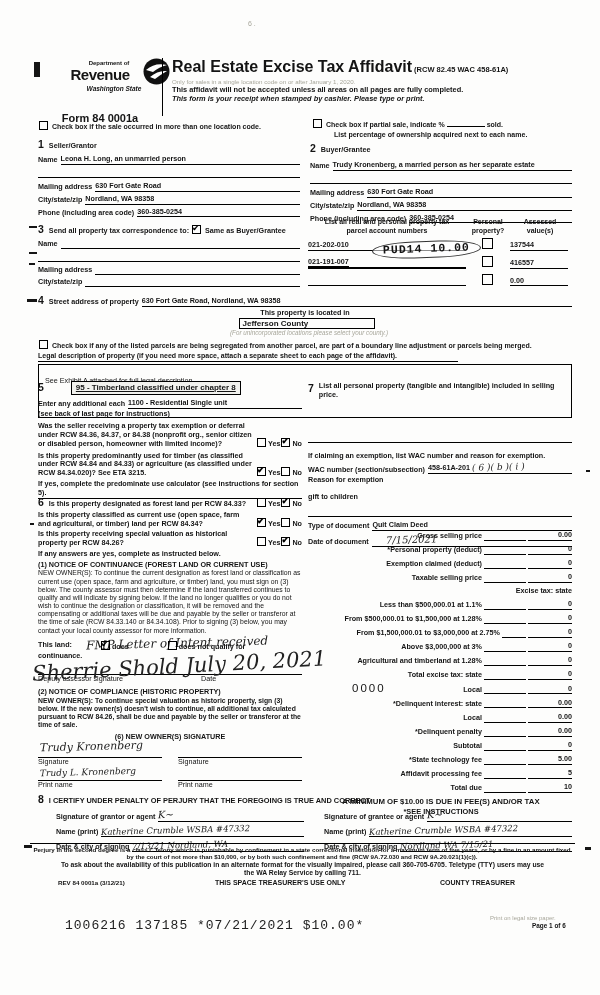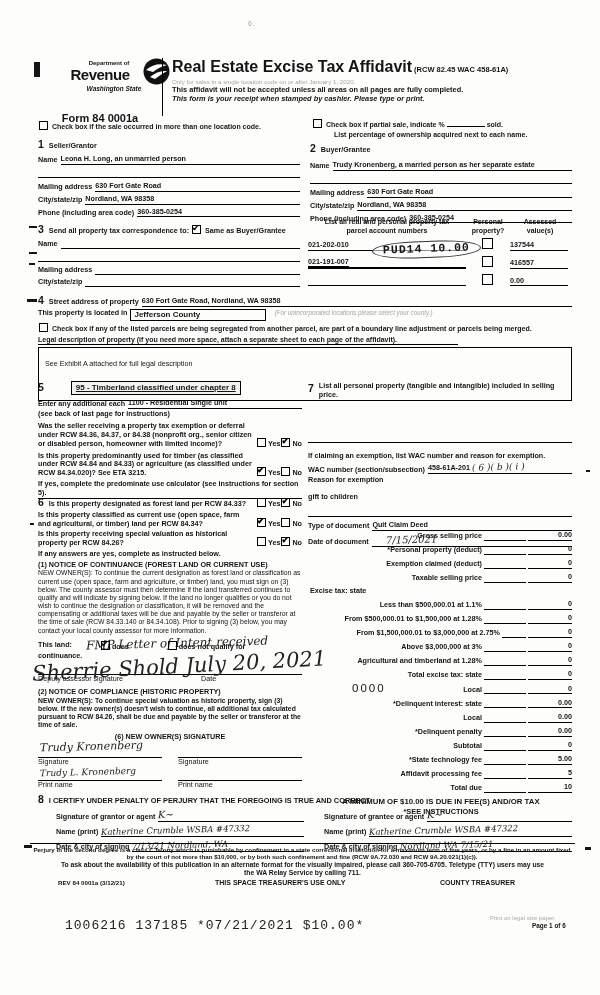--- a/index.html
+++ b/index.html
@@ -175,21 +175,21 @@
     </div>
     <span class="abs mono b" style="left:64px;top:23px;font-size:11.5px;letter-spacing:1px;border:1.2px solid #333;border-radius:50% / 65%;padding:0 10px 1px 10px;transform:rotate(-2deg);background:rgba(255,255,255,0.55);">PUD14 10.00</span>
   </div>
 
   <div class="abs" style="left:38px;top:294px;width:534px;">
     <div style="display:flex;align-items:flex-end;">
       <span class="secnum">4</span>
       <span class="b">Street address of property</span>
       <span class="u b" style="flex:1;margin-left:3px;">630 Fort Gate Road, Nordland, WA 98358</span>
     </div>
-    <div style="display:flex;align-items:flex-start;margin-top:2px;">
+    <div style="display:flex;align-items:center;margin-top:2px;flex-direction:column;">
       <span class="b">This property is located in</span>
       <span class="b" style="border:1.2px solid #000;width:128px;padding:0 3px;margin-left:3px;font-size:8px;">Jefferson County</span>
       <span class="faint i" style="font-size:6.3px;margin-left:8px;">(For unincorporated locations please select your county.)</span>
     </div>
     <div style="margin-top:2.5px;">
       <span class="cb"></span>
       <span class="b" style="font-size:7px;">Check box if any of the listed parcels are being segregated from another parcel, are part of a boundary line adjustment or parcels being merged.</span>
     </div>
     <div class="b u" style="font-size:7px;margin-top:2px;width:420px;">Legal description of property (if you need more space, attach a separate sheet to each page of the affidavit).</div>
     <div style="border:1.6px solid #000;height:40px;margin-top:2px;padding:12px 6px 0 6px;">
@@ -307,21 +307,21 @@
     <div class="feerow">
         <span class="feelabel">Exemption claimed (deduct)</span>
         <span class="lead"></span>
         <span class="feeval">0</span>
       </div>
     <div class="feerow">
         <span class="feelabel">Taxable selling price</span>
         <span class="lead"></span>
         <span class="feeval">0</span>
       </div>
-    <div class="b" style="text-align:left;margin:1px 0 4px 0;">Excise tax: state</div>
+    <div class="b" style="text-align:right;margin:1px 0 4px 0;">Excise tax: state</div>
     <div class="feerow">
         <span class="feelabel">Less than $500,000.01 at 1.1%</span>
         <span class="lead"></span>
         <span class="feeval">0</span>
       </div>
     <div class="feerow">
         <span class="feelabel">From $500,000.01 to $1,500,000 at 1.28%</span>
         <span class="lead"></span>
         <span class="feeval">0</span>
       </div>

